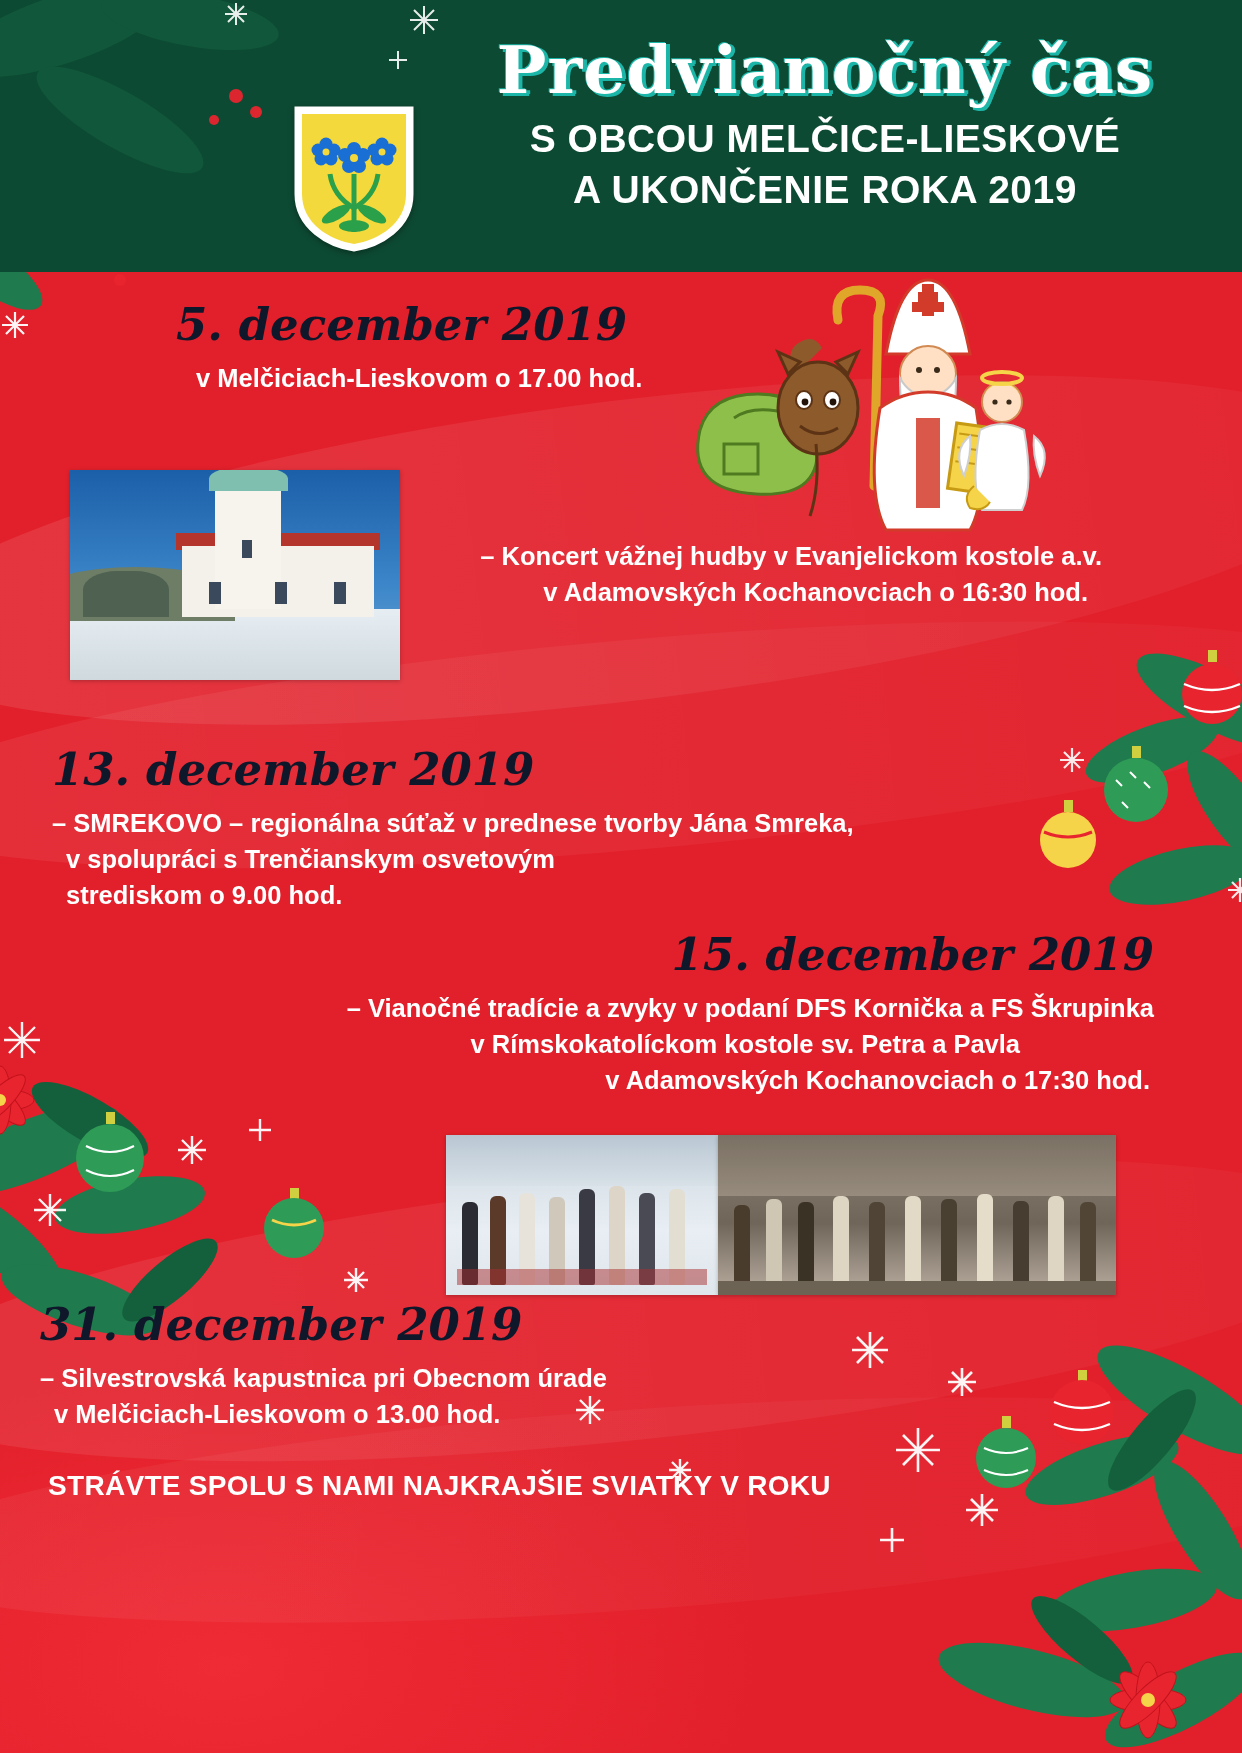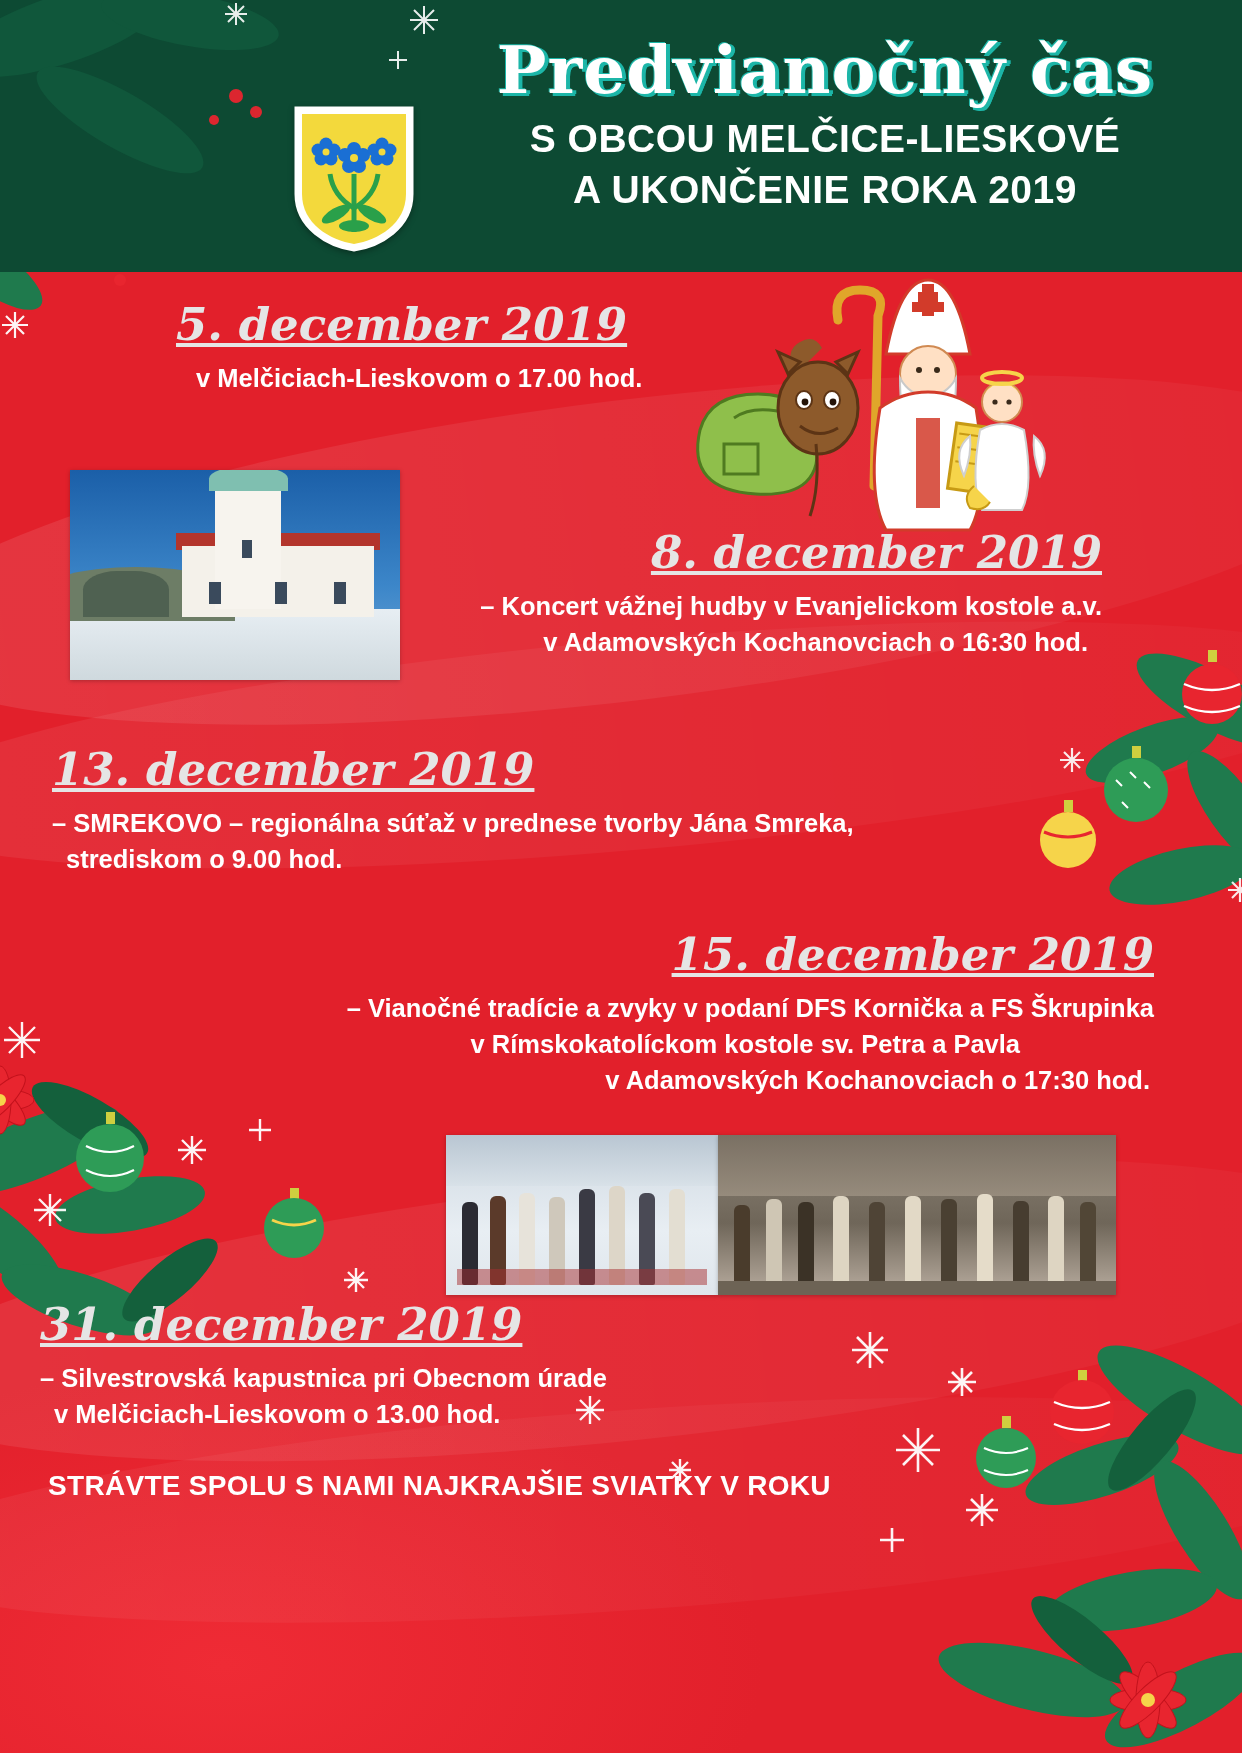--- a/index.html
+++ b/index.html
@@ -97,24 +97,23 @@
   
   .event {
     position: absolute;
     color: #ffffff;
   }
   .date {
     font-family: "DejaVu Serif", serif;
     font-style: italic;
     font-weight: bold;
     font-size: 45px;
-    color: #e5e5e5;
+    color: #0f172a;
     line-height: 1.1;
     white-space: nowrap;
-    text-decoration: underline;
   }
   .lines {
     margin-top: 10px;
   }
   .line {
     font-family: "Liberation Sans", sans-serif;
     font-weight: bold;
     font-size: 25.5px;
     line-height: 1.42;
     color: #ffffff;
@@ -430,21 +429,20 @@
     <div class="tower-roof"></div>
 
     <div class="win" style="left:52%;bottom:58%;width:10px;height:18px;"></div>
     <div class="win" style="left:42%;bottom:36%;width:12px;height:22px;"></div>
     <div class="win" style="left:62%;bottom:36%;width:12px;height:22px;"></div>
     <div class="win" style="left:80%;bottom:36%;width:12px;height:22px;"></div>
     <div style="position:absolute;left:4%;bottom:30%;width:26%;height:22%;background:#4f6151;border-radius:40% 40% 0 0;"></div>
   </div>
 
   <div class="event align-right" id="ev2">
-    <div class="date">8. december 2019</div>
     <div class="lines">
       <div class="line">– Koncert vážnej hudby v Evanjelickom kostole a.v.</div>
       <div class="line" style="padding-right:14px;">v Adamovských Kochanovciach o 16:30 hod.</div>
     </div>
   </div>
 
   <div class="deco" style="right:-30px;top:640px;width:260px;height:300px;">
     <svg width="260" height="300" viewBox="0 0 260 300">
       <g fill="#1f7a4d">
         <ellipse cx="200" cy="60" rx="84" ry="28" transform="rotate(28 200 60)"></ellipse>
@@ -481,20 +479,21 @@
             <path d="M-12 0H12M0 -12V12M-8 -8L8 8M-8 8L8 -8"></path>
           </g>
       </g>
     </svg>
   </div>
 
   <div class="event" id="ev3">
     <div class="date">13. december 2019</div>
     <div class="lines">
       <div class="line">– SMREKOVO – regionálna súťaž v prednese tvorby Jána Smreka,</div>
+      <div class="line" style="padding-left:14px;">v spolupráci s Trenčianskym osvetovým</div>
       <div class="line" style="padding-left:14px;">strediskom o 9.00 hod.</div>
     </div>
   </div>
 
   <div class="event align-right" id="ev4">
     <div class="date">15. december 2019</div>
     <div class="lines">
       <div class="line">– Vianočné tradície a zvyky v podaní DFS Kornička a FS Škrupinka</div>
       <div class="line" style="padding-right:10px;text-align:center;">v Rímskokatolíckom kostole sv. Petra a Pavla</div>
       <div class="line" style="padding-right:4px;">v Adamovských Kochanovciach o 17:30 hod.</div>

